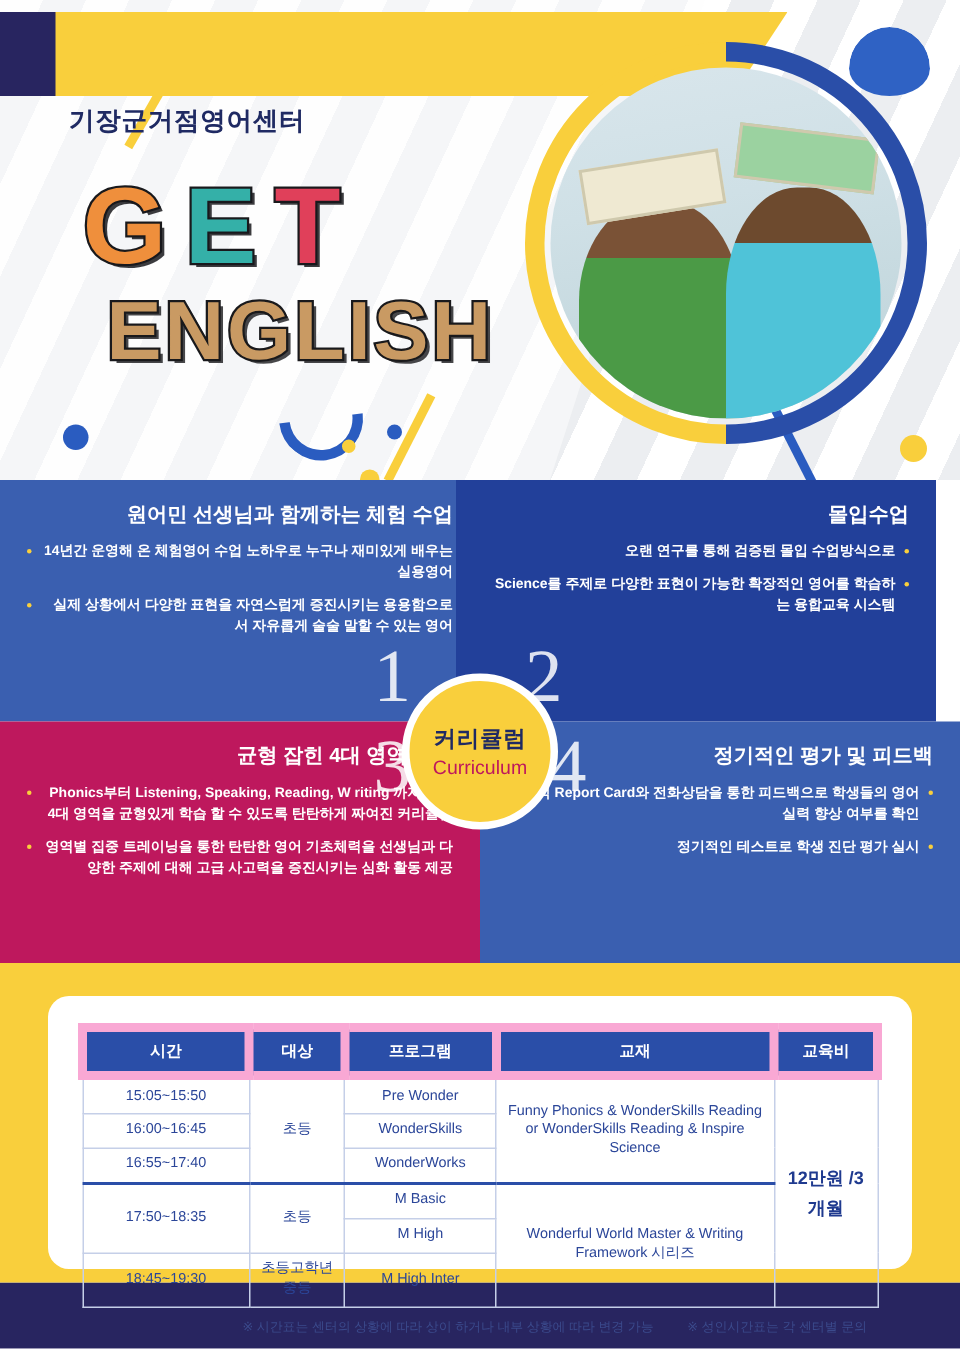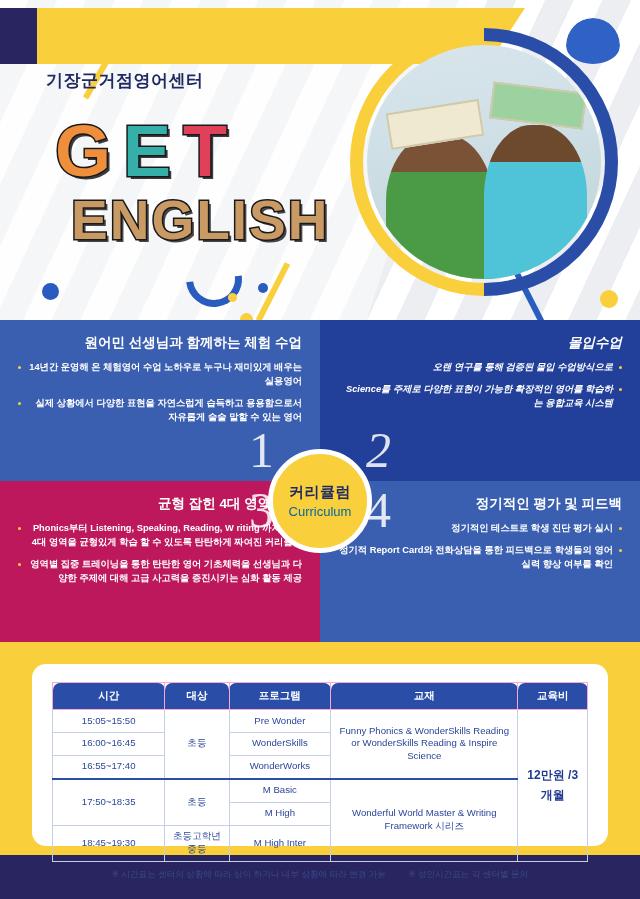--- a/index.html
+++ b/index.html
@@ -85,21 +85,21 @@
     border-top-color:transparent; border-right-color:transparent; transform:rotate(-52deg);
   }
   .line-y { left:270px; top:260px; width:6px; height:64px; background:#f9cf3c; transform:rotate(27deg); }
   .line-b { left:525px; top:262px; width:6px; height:66px; background:#2a5cc0; transform:rotate(-27deg); }
   .line-y2 { left:94px; top:55px; width:6px; height:46px; background:#f9cf3c; transform:rotate(30deg); }
 
   
   .quads { position:relative; width:640px; height:322px; }
   .q { position:absolute; width:320px; height:161px; padding:14px 18px;text-align:right; }
   .q1 { left:0;     top:0;   background:#3a5fb0; }
-  .q2 { left:320px; top:0;   background:#22409a;font-style:italic; }
+  .q2 { left:304px; top:0;   background:#22409a; }
   .q3 { left:0;     top:161px; background:#be185d; }
   .q4 { left:320px; top:161px; background:#3a5fb0; }
   .q-title { font-size:13.5px; font-weight:bold; color:#fff; margin-bottom:9px; }
   .q-body { font-size:9.3px; line-height:1.5; color:#fff; font-weight:bold; }
   .q-body p { margin-bottom:8px; position:relative; }
   .q1 .q-body p, .q3 .q-body p { padding-left:9px; }
   .q1 .q-body p::before, .q3 .q-body p::before {
     content:""; position:absolute; left:0; top:5px; width:3px; height:3px;
     border-radius:50%; background:#f9cf3c;
   }
@@ -116,37 +116,37 @@
   .n1 { right:46px; bottom:6px; }
   .n2 { left:46px; bottom:6px; }
   .n3 { right:46px; top:4px; }
   .n4 { left:46px; top:4px; }
   .center-circle {
     position:absolute; left:268px; top:129px; width:104px; height:104px; border-radius:50%;
     background:#f9cf3c; border:5px solid #fff; z-index:6;
     display:flex; flex-direction:column; align-items:center; justify-content:center;
   }
   .cc-ko { font-size:15px; font-weight:bold; color:#1f2a63; letter-spacing:.5px; }
-  .cc-en { font-size:13px; color:#0369a1; margin-top:2px; }
+  .cc-en { font-size:13px; color:#be185d; margin-top:2px; }
 
   
   .sched { position:relative; width:640px; height:213px; background:#f9cf3c; padding:22px 32px 0; }
   .card { background:#fff; border-radius:14px; padding:18px 20px 12px; height:182px; }
   table { width:100%; border-collapse:collapse; font-size:9.6px; color:#2b4699; }
   th {
     background:#2a4ea8; color:#fff; font-size:10.5px; font-weight:bold;
-    padding:6px 2px; border-radius:7px 7px 0 0; border:1px solid #f9a8d4;
+    padding:6px 2px; border-radius:7px 7px 0 0; border:6px solid #f9a8d4;
   }
   td {
     border:1px solid #c5cfe8; padding:4.5px 3px; text-align:center;
     vertical-align:middle; line-height:1.35;margin-top:24px;
   }
   td.thick { border-top:2px solid #2a4ea8; }
   td.fee { font-size:12px; font-weight:bold; color:#1f3a8f; line-height:1.7; }
-  .notes { margin-top:7px; font-size:8.6px; color:#3b4a8c; text-align:center; }
+  .notes { margin-top:7px; font-size:8.6px; color:#3b4a8c; text-align:right; }
   .notes span { margin:0 10px; }
   .footer-bar { width:640px; height:44px; background:#282560; }
 </style>
 </head>
 <body>
 
 <div class="poster">
 
   <div class="hero">
     <div class="hero-stripes"></div>
@@ -187,21 +187,21 @@
     <div class="deco line-b"></div>
     <div class="deco line-y2"></div>
   </div>
 
   <div class="quads">
 
     <div class="q q1">
       <div class="q-title">원어민 선생님과 함께하는 체험 수업</div>
       <div class="q-body">
         <p>14년간 운영해 온 체험영어 수업 노하우로 누구나 재미있게 배우는 실용영어</p>
-        <p>실제 상황에서 다양한 표현을 자연스럽게 습득하고 용용함으로서 자유롭게 술술 말할 수 있는 영어</p>
+        <p>실제 상황에서 다양한 표현을 자연스럽게 증진시키는 용용함으로서 자유롭게 술술 말할 수 있는 영어</p>
       </div>
       <div class="q-num n1">1</div>
     </div>
 
     <div class="q q2">
       <div class="q-title">몰입수업</div>
       <div class="q-body">
         <p>오랜 연구를 통해 검증된 몰입 수업방식으로</p>
         <p>Science를 주제로 다양한 표현이 가능한 확장적인 영어를 학습하는 융합교육 시스템</p>
       </div>
@@ -213,22 +213,22 @@
       <div class="q-body">
         <p>Phonics부터 Listening, Speaking, Reading, W riting 까지 영어 4대 영역을 균형있게 학습 할 수 있도록 탄탄하게 짜여진 커리큘럼</p>
         <p>영역별 집중 트레이닝을 통한 탄탄한 영어 기초체력을 선생님과 다양한 주제에 대해 고급 사고력을 증진시키는 심화 활동 제공</p>
       </div>
       <div class="q-num n3">3</div>
     </div>
 
     <div class="q q4">
       <div class="q-title">정기적인 평가 및 피드백</div>
       <div class="q-body">
+        <p>정기적 Report Card와 전화상담을 통한 피드백으로 학생들의 영어실력 향상 여부를 확인</p>
         <p>정기적인 테스트로 학생 진단 평가 실시</p>
-        <p>정기적 Report Card와 전화상담을 통한 피드백으로 학생들의 영어실력 향상 여부를 확인</p>
       </div>
       <div class="q-num n4">4</div>
     </div>
 
     <div class="center-circle">
       <div class="cc-ko">커리큘럼</div>
       <div class="cc-en">Curriculum</div>
     </div>
   </div>
 

